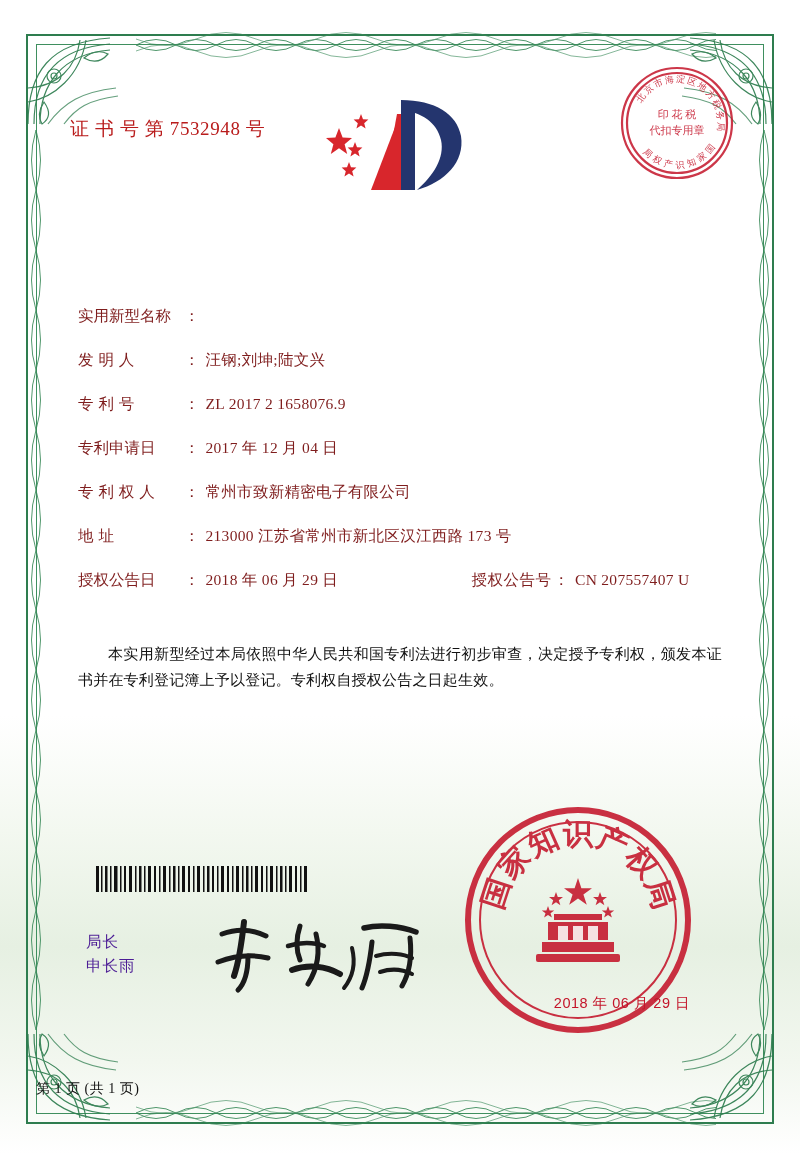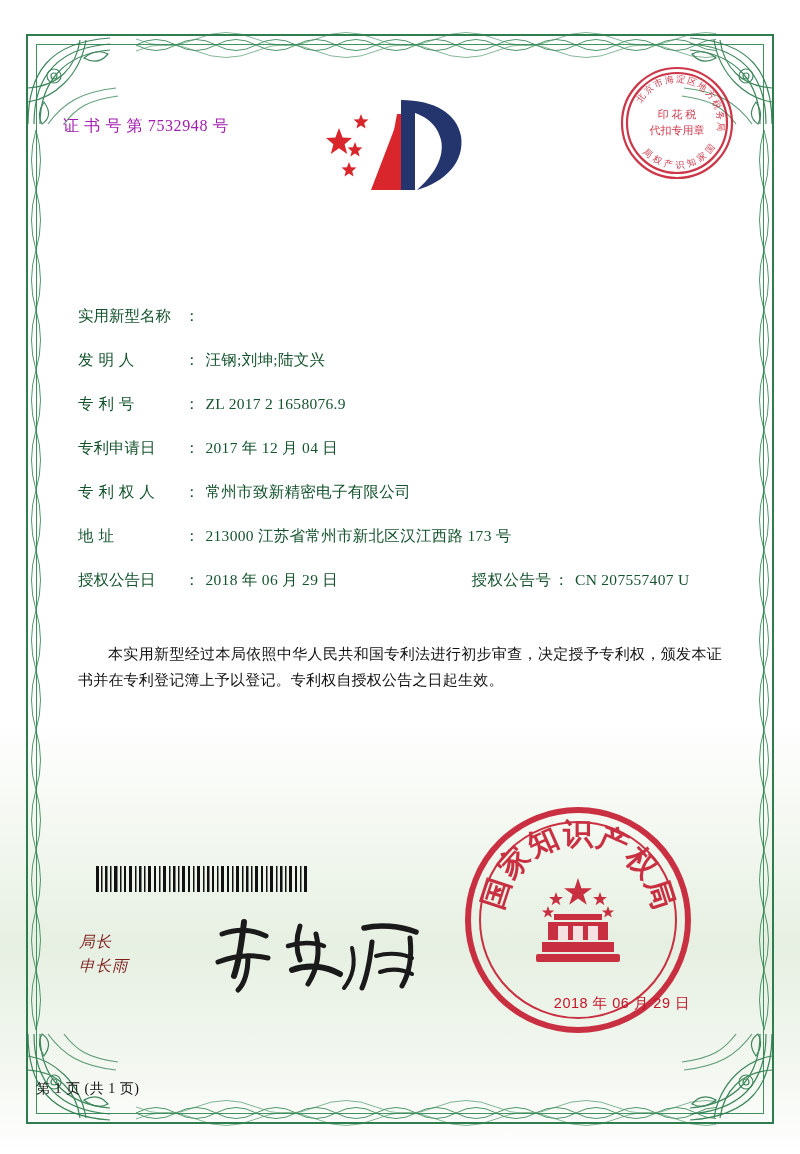--- a/index.html
+++ b/index.html
@@ -90,25 +90,25 @@
   .content {
     position: absolute;
     left: 36px;
     top: 44px;
     right: 36px;
     bottom: 40px;
   }
 
   .cert-no {
     position: absolute;
-    left: 27px;
+    left: 34px;
     top: 72px;
-    font-size: 16px;
+    font-size: 19px;
     letter-spacing: .6px;
-    color: #a21caf;
+    color: #b91c1c;
     white-space: nowrap;
   }
 
   .logo {
     position: absolute;
     left: 50%;
     top: 48px;
     transform: translateX(-50%);
     width: 190px;
     height: 110px;
@@ -139,21 +139,21 @@
     position: absolute;
     left: 42px;
     right: 42px;
     top: 262px;
   }
   .field-row {
     display: flex;
     align-items: baseline;
     margin-bottom: 23px;
     font-size: 15.5px;
-    color: #14532d;
+    color: #7f1d1d;
   }
   .field-label {
     width: 104px;
     flex: 0 0 104px;
     letter-spacing: .5px;
     display: flex;
     justify-content: space-between;
   }
   .field-label.tight { letter-spacing: 0; display: block; }
   .field-colon {
@@ -195,27 +195,26 @@
   .barcode {
     position: absolute;
     left: 60px;
     top: 822px;
     width: 212px;
     height: 26px;
   }
 
   .director {
     position: absolute;
-    left: 43px;
+    left: 50px;
     top: 886px;
     font-size: 15.5px;
     line-height: 1.55;
-    color: #7f1d1d;
+    color: #4c1d95;
     letter-spacing: 1px;
-    font-style: italic;
   }
 
   .signature {
     position: absolute;
     left: 168px;
     top: 868px;
     width: 250px;
     height: 86px;
   }
 

